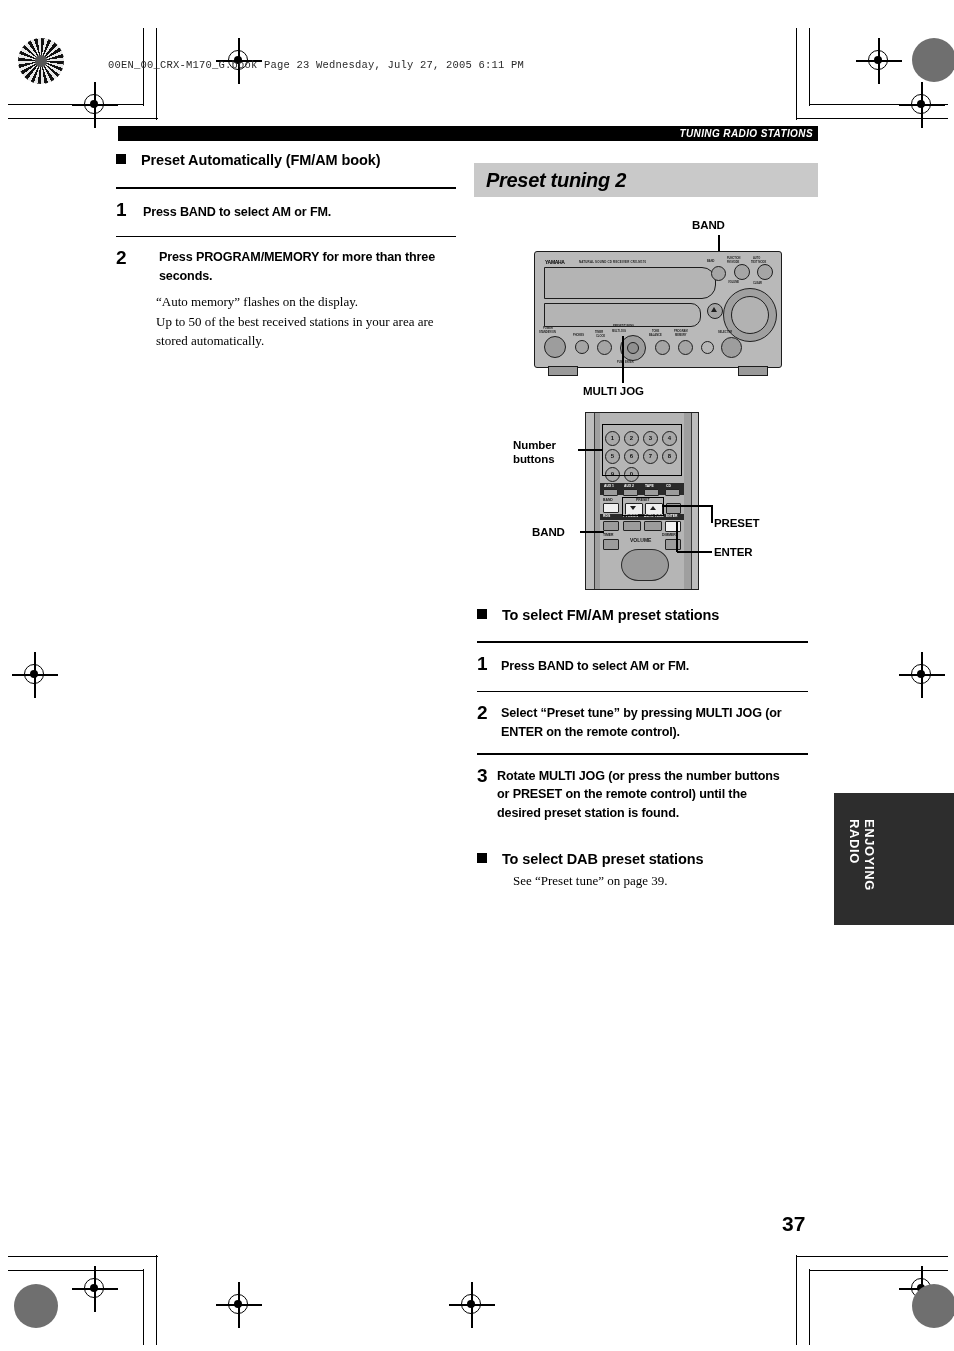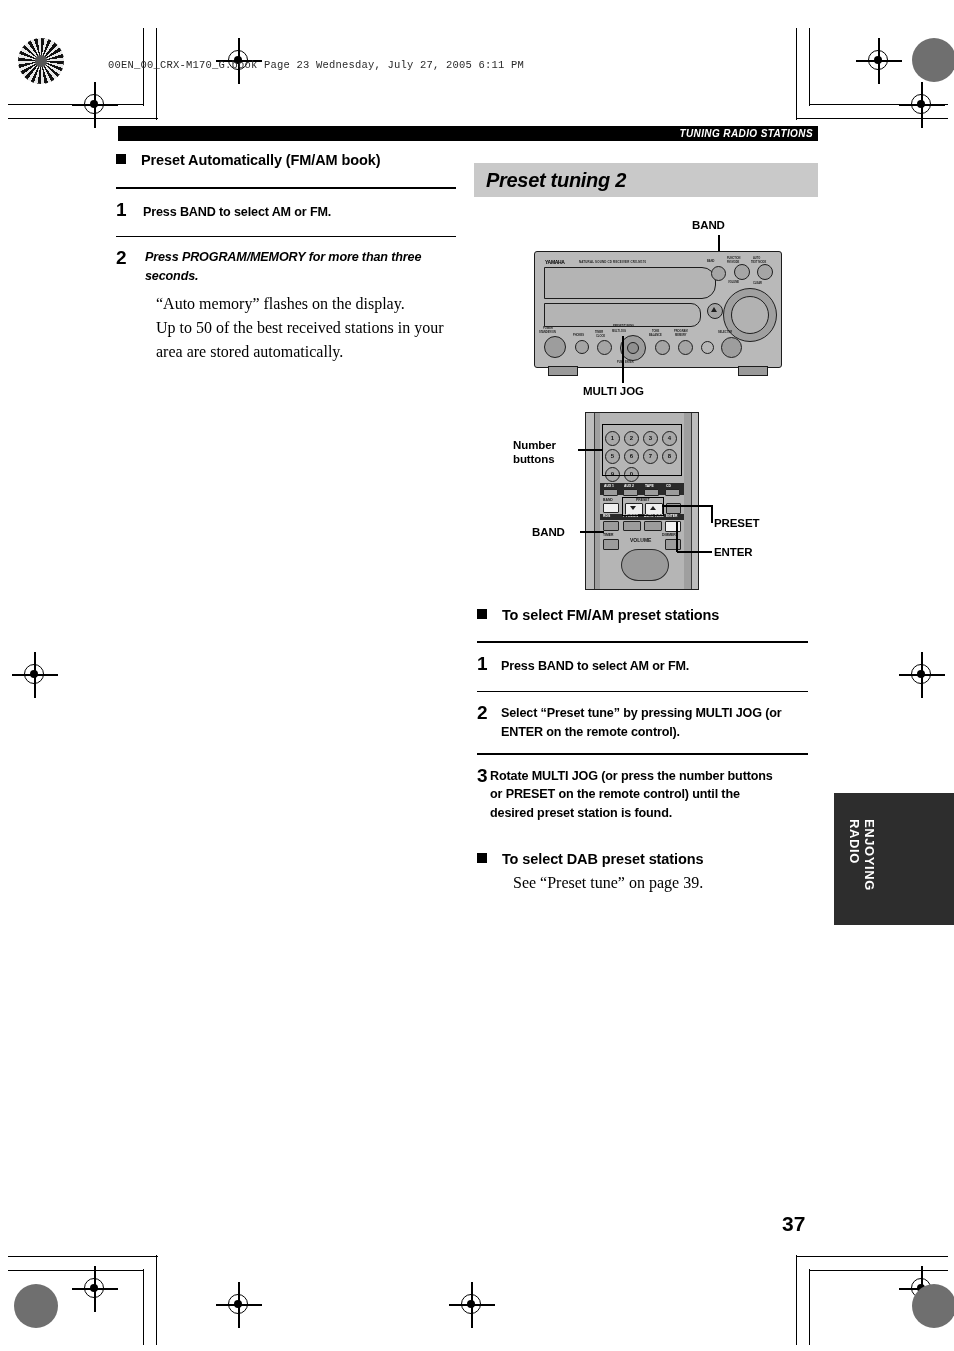--- a/index.html
+++ b/index.html
@@ -26,21 +26,21 @@
   .runbar{background:#000;height:15px;}
   .runbar span{color:#fff;font-size:10px;font-weight:bold;font-style:italic;
        letter-spacing:.4px;float:right;margin-right:5px;line-height:15px;}
 
   
   .sqhead{font-size:14.5px;font-weight:bold;letter-spacing:-.1px;}
   .sqbullet{display:inline-block;width:10px;height:10px;background:#000;vertical-align:1px;margin-right:11px;}
   .rule{height:1.6px;background:#000;}
   .stepnum{font-size:19px;font-weight:bold;line-height:1;}
   .steptxt{font-size:12.6px;font-weight:bold;line-height:1.48;letter-spacing:-.15px;}
-  .serif{font-family:"Liberation Serif",serif;font-size:16px;line-height:1.5;}
+  .serif{font-family:"Liberation Serif",serif;font-size:13px;line-height:1.5;}
   .banner{background:#c9c9c9;}
   .banner span{font-size:20px;font-weight:bold;font-style:italic;letter-spacing:-.3px;line-height:34px;margin-left:12px;}
   .callout{font-size:11.5px;font-weight:bold;letter-spacing:-.1px;line-height:1.25;}
   .leader{position:absolute;background:#000;}
   .pageno{font-size:21px;font-weight:bold;}
 
   
   .sidetab{background:#2d2d2d;}
   .sidetab span{display:block;color:#fff;font-size:13px;font-weight:bold;letter-spacing:.6px;
       writing-mode:vertical-rl;line-height:1.15;white-space:pre;}
@@ -171,21 +171,21 @@
 
   <div class="rule" style="margin-top:19px;width:340px;"></div>
   <div style="position:relative;margin-top:11px;height:22px;">
     <div class="stepnum" style="position:absolute;left:0;top:0;">1</div>
     <div class="steptxt" style="position:absolute;left:27px;top:3px;width:310px;">Press BAND to select AM or FM.</div>
   </div>
 
   <div class="rule" style="margin-top:14px;width:340px;"></div>
   <div style="position:relative;margin-top:11px;">
     <div class="stepnum" style="position:absolute;left:0;top:0;">2</div>
-    <div class="steptxt" style="margin-left:29px;width:300px;font-style:italic;">Press PROGRAM/MEMORY for more than three seconds.</div>
+    <div class="steptxt" style="margin-left:43px;width:300px;">Press PROGRAM/MEMORY for more than three seconds.</div>
     <div class="serif" style="margin-left:40px;margin-top:7px;width:300px;">“Auto memory” flashes on the display.</div>
     <div class="serif" style="margin-left:40px;width:305px;">Up to 50 of the best received stations in your area are stored automatically.</div>
   </div>
 </div>
 
 <div class="abs banner" style="left:474px;top:163px;width:344px;height:34px;">
   <span>Preset tuning 2</span>
 </div>
 
 <div class="abs" style="left:470px;top:214px;width:348px;height:180px;">
@@ -339,21 +339,21 @@
 
   <div class="rule" style="margin-top:13px;width:331px;"></div>
   <div style="position:relative;margin-top:11px;height:42px;">
     <div class="stepnum" style="position:absolute;left:0;top:0;">2</div>
     <div class="steptxt" style="position:absolute;left:24px;top:1px;width:312px;">Select “Preset tune” by pressing MULTI JOG (or ENTER on the remote control).</div>
   </div>
 
   <div class="rule" style="margin-top:8px;width:331px;"></div>
   <div style="position:relative;margin-top:11px;height:62px;">
     <div class="stepnum" style="position:absolute;left:0;top:0;">3</div>
-    <div class="steptxt" style="position:absolute;left:13px;top:1px;width:292px;">Rotate MULTI JOG (or press the number buttons or PRESET on the remote control) until the desired preset station is found.</div>
+    <div class="steptxt" style="position:absolute;left:20px;top:1px;width:292px;">Rotate MULTI JOG (or press the number buttons or PRESET on the remote control) until the desired preset station is found.</div>
   </div>
 </div>
 
 <div class="abs" style="left:477px;top:851px;width:342px;">
   <div class="sqhead">
     <span class="sqbullet"></span>
     <span>To select DAB preset stations</span>
   </div>
   <div class="serif" style="margin-left:36px;margin-top:4px;">See “Preset tune” on page 39.</div>
 </div>

